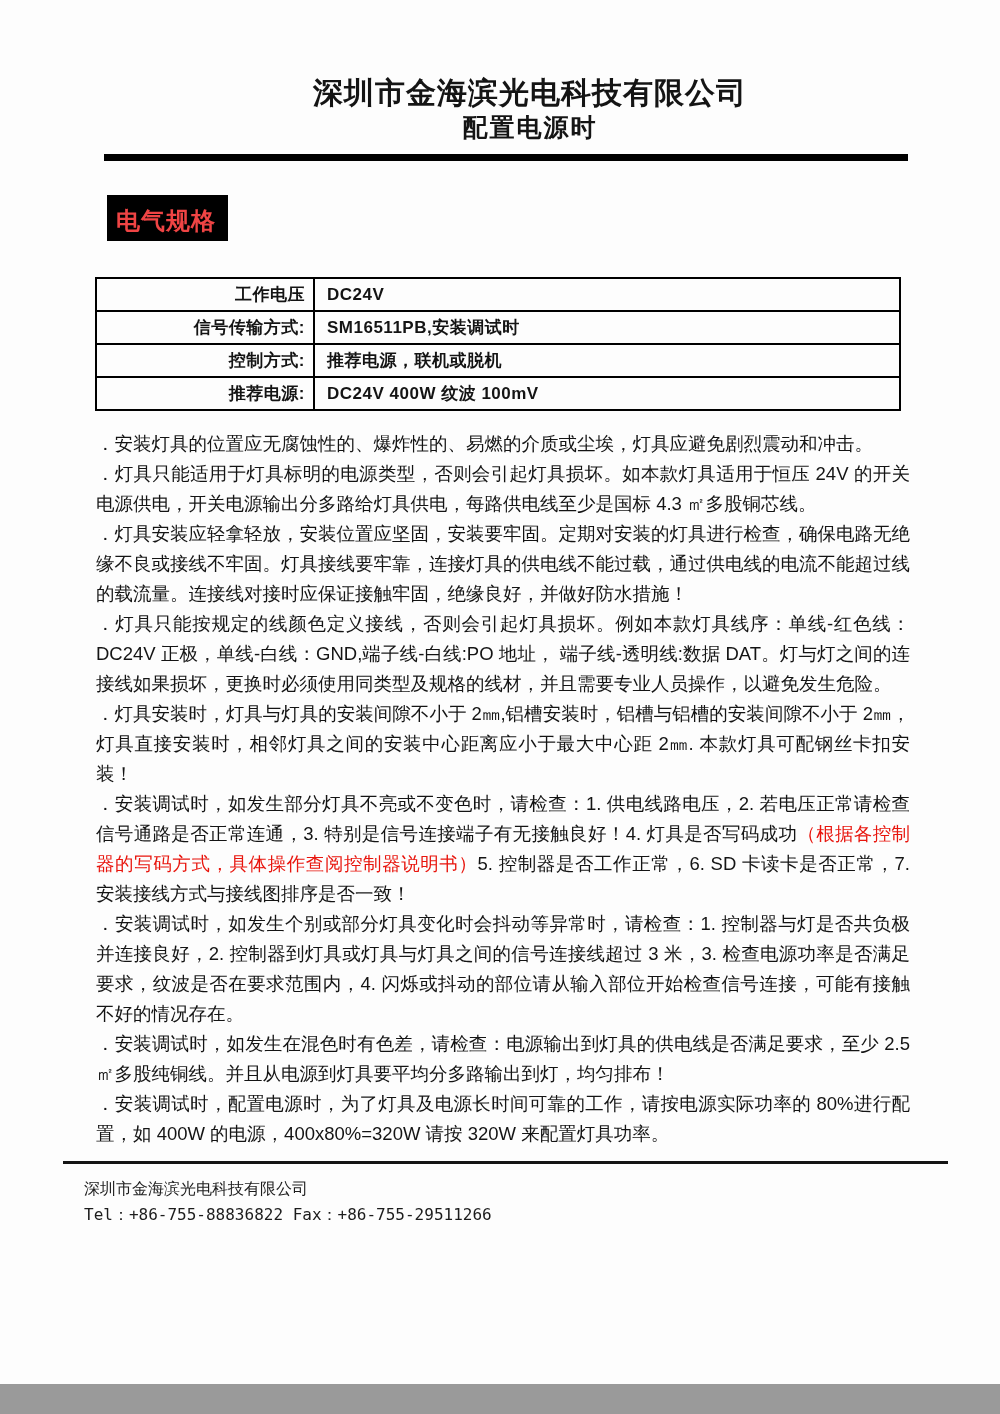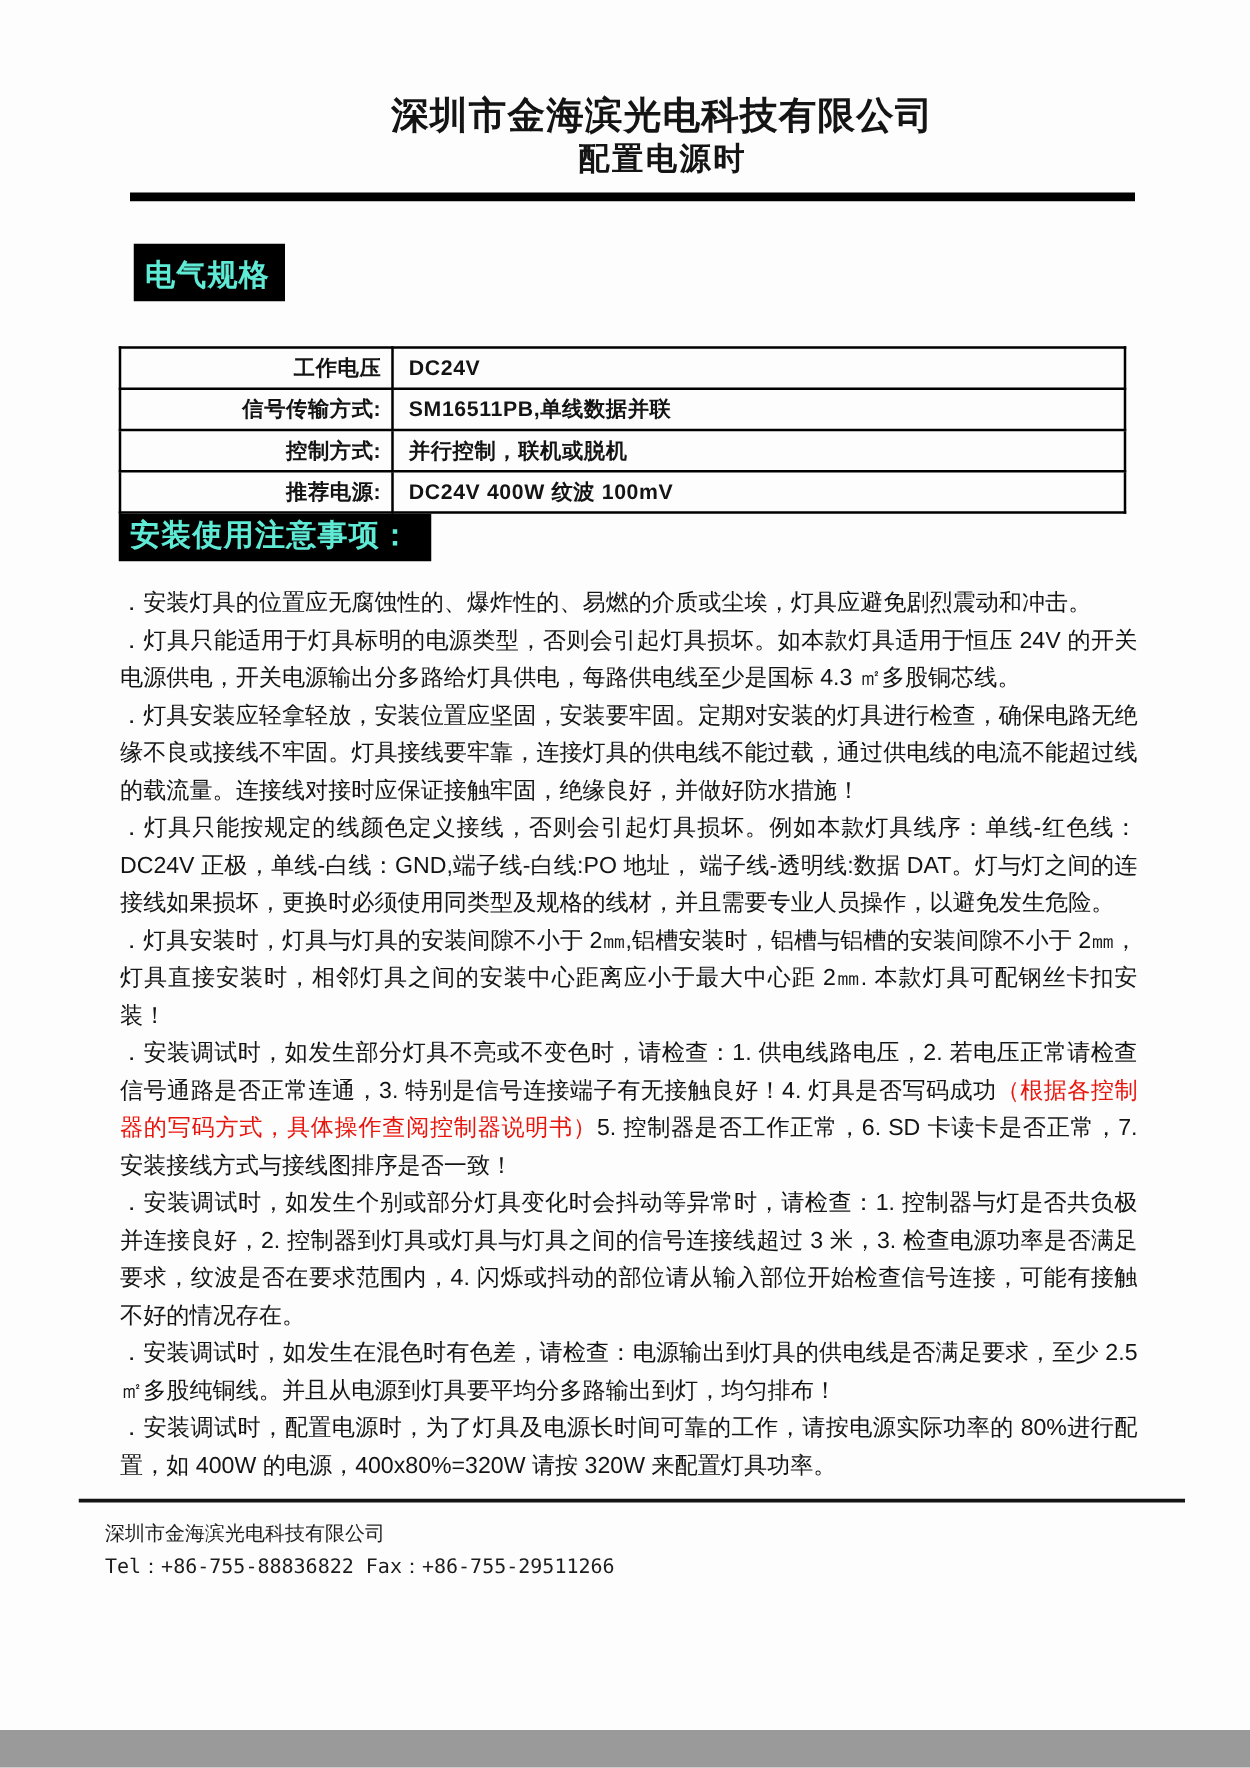--- a/index.html
+++ b/index.html
@@ -14,21 +14,21 @@
     overflow:hidden;
   }
   
   .header { padding-top:76px; margin-left:60px; text-align:center; }
   .company-title { font-size:30px; font-weight:bold; line-height:34px; letter-spacing:1px; }
   .doc-title { font-size:25px; font-weight:bold; line-height:34px; letter-spacing:2px; }
   .title-rule { margin:10px 92px 0 104px; height:7px; background:#000; }
 
   
   .black-label {
-    display:inline-block; background:#000; color:#5eead4;
+    display:inline-block; background:#000; color:#ef4444;
     font-weight:bold; font-size:24px; line-height:26px; letter-spacing:1px;
   }
   .label-electrical { margin:34px 0 0 107px; padding:13px 12px 7px 9px; }
   .label-install   { margin:0 0 0 95px;  padding:5px 16px 7px 9px; }
 
   
   .spec-table {
     border-collapse:collapse; table-layout:fixed;
     margin:36px 0 0 95px; width:806px;
   }
@@ -69,34 +69,33 @@
   <div class="black-label label-electrical">电气规格</div>
 
   <table class="spec-table">
     <tbody id="spec-body">
         <tr>
           <td class="label">工作电压</td>
           <td class="value">DC24V</td>
         </tr>
         <tr>
           <td class="label">信号传输方式:</td>
-          <td class="value">SM16511PB,单线数据并联</td>
+          <td class="value">SM16511PB,安装调试时</td>
         </tr>
         <tr>
           <td class="label">控制方式:</td>
-          <td class="value">并行控制，联机或脱机</td>
+          <td class="value">推荐电源，联机或脱机</td>
         </tr>
         <tr>
           <td class="label">推荐电源:</td>
           <td class="value">DC24V 400W 纹波 100mV</td>
         </tr>
       </tbody>
   </table>
 
-  <div class="black-label label-install">安装使用注意事项：</div>
 
   <div class="notes" id="notes">
       <p><span>．安装灯具的位置应无腐蚀性的、爆炸性的、易燃的介质或尘埃，灯具应避免剧烈震动和冲击。</span></p>
       <p><span>．灯具只能适用于灯具标明的电源类型，否则会引起灯具损坏。如本款灯具适用于恒压 24V 的开关电源供电，开关电源输出分多路给灯具供电，每路供电线至少是国标 4.3 ㎡多股铜芯线。</span></p>
       <p><span>．灯具安装应轻拿轻放，安装位置应坚固，安装要牢固。定期对安装的灯具进行检查，确保电路无绝缘不良或接线不牢固。灯具接线要牢靠，连接灯具的供电线不能过载，通过供电线的电流不能超过线的载流量。连接线对接时应保证接触牢固，绝缘良好，并做好防水措施！</span></p>
       <p><span>．灯具只能按规定的线颜色定义接线，否则会引起灯具损坏。例如本款灯具线序：单线-红色线：DC24V 正极，单线-白线：GND,端子线-白线:PO 地址， 端子线-透明线:数据 DAT。灯与灯之间的连接线如果损坏，更换时必须使用同类型及规格的线材，并且需要专业人员操作，以避免发生危险。</span></p>
       <p><span>．灯具安装时，灯具与灯具的安装间隙不小于 2㎜,铝槽安装时，铝槽与铝槽的安装间隙不小于 2㎜，灯具直接安装时，相邻灯具之间的安装中心距离应小于最大中心距 2㎜. 本款灯具可配钢丝卡扣安装！</span></p>
       <p><span>．安装调试时，如发生部分灯具不亮或不变色时，请检查：1. 供电线路电压，2. 若电压正常请检查信号通路是否正常连通，3. 特别是信号连接端子有无接触良好！4. 灯具是否写码成功</span><span style="color: rgb(232, 21, 13);">（根据各控制器的写码方式，具体操作查阅控制器说明书）</span><span>5. 控制器是否工作正常，6. SD 卡读卡是否正常，7. 安装接线方式与接线图排序是否一致！</span></p>
       <p><span>．安装调试时，如发生个别或部分灯具变化时会抖动等异常时，请检查：1. 控制器与灯是否共负极并连接良好，2. 控制器到灯具或灯具与灯具之间的信号连接线超过 3 米，3. 检查电源功率是否满足要求，纹波是否在要求范围内，4. 闪烁或抖动的部位请从输入部位开始检查信号连接，可能有接触不好的情况存在。</span></p>
       <p><span>．安装调试时，如发生在混色时有色差，请检查：电源输出到灯具的供电线是否满足要求，至少 2.5 ㎡多股纯铜线。并且从电源到灯具要平均分多路输出到灯，均匀排布！</span></p>

